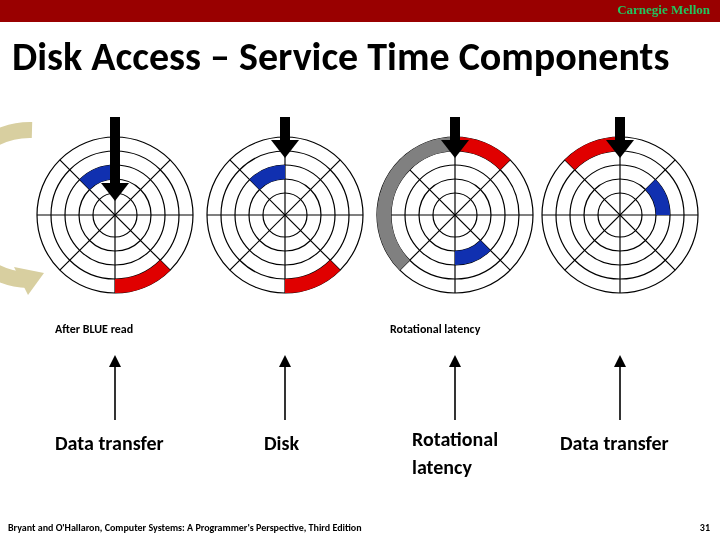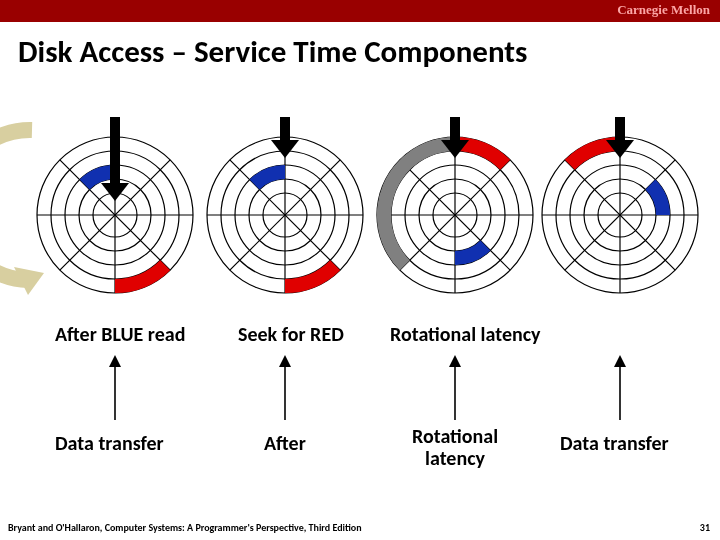--- a/index.html
+++ b/index.html
@@ -16,40 +16,40 @@
   .topbar {
     width: 100%;
     height: 22px;
     background: #990000;
     position: relative;
   }
   .topbar .brand {
     position: absolute;
     right: 10px;
     top: 2px;
-    color: #fca5a5;
+    color: #22c55e;
     font-weight: bold;
     font-size: 13px;
     font-family: "Times New Roman", serif;
   }
   .title {
-    margin: 10px 0 8px 18px;
-    font-size: 31px;
+    margin: 10px 0 8px 12px;
+    font-size: 40px;
     font-weight: bold;
   }
   .labels-row {
     position: absolute;
     top: 322px;
     left: 0;
     width: 720px;
     height: 30px;
   }
   .labels-row span {
     position: absolute;
-    font-size: 20px;
+    font-size: 12px;
     font-weight: bold;
     white-space: nowrap;
   }
   .bottom-row {
     position: absolute;
     top: 425px;
     left: 0;
     width: 720px;
     height: 50px;
   }
@@ -154,21 +154,20 @@
     <path d="M 0 -64 A 64 64 0 0 0 -45.2 -45.2 L -55.2 -55.2 A 78 78 0 0 1 0 -78 Z" fill="#e00000"></path>
 
     <path d="M 36 0 A 36 36 0 0 0 25.5 -25.5 L 35.4 -35.4 A 50 50 0 0 1 50 0 Z" fill="#1030b0"></path>
     <line x1="0" y1="-98" x2="0" y2="-68" stroke="#000" stroke-width="10"></line>
     <polygon points="0,-57 -14,-75 14,-75" fill="#000"></polygon>
   </g>
 </svg>
 
 <div class="labels-row">
   <span style="left:55px">After BLUE read</span>
-  <span style="left:238px">Seek for RED</span>
   <span style="left:390px">Rotational latency</span>
 </div>
 
 <svg class="uparrow" style="left:108px;top:355px" width="14" height="65">
   <line x1="7" y1="65" x2="7" y2="8" stroke="#000" stroke-width="1.6"></line>
   <polygon points="7,0 1,12 13,12" fill="#000"></polygon>
 </svg>
 <svg class="uparrow" style="left:278px;top:355px" width="14" height="65">
   <line x1="7" y1="65" x2="7" y2="8" stroke="#000" stroke-width="1.6"></line>
   <polygon points="7,0 1,12 13,12" fill="#000"></polygon>
@@ -177,20 +176,20 @@
   <line x1="7" y1="65" x2="7" y2="8" stroke="#000" stroke-width="1.6"></line>
   <polygon points="7,0 1,12 13,12" fill="#000"></polygon>
 </svg>
 <svg class="uparrow" style="left:613px;top:355px" width="14" height="65">
   <line x1="7" y1="65" x2="7" y2="8" stroke="#000" stroke-width="1.6"></line>
   <polygon points="7,0 1,12 13,12" fill="#000"></polygon>
 </svg>
 
 <div class="bottom-row">
   <span style="left:55px;top:6px">Data transfer</span>
-  <span style="left:264px;top:6px">After</span>
-  <span style="left:412px;top:0;line-height:22px;text-align:center;white-space:pre">Rotational
+  <span style="left:264px;top:6px">Disk</span>
+  <span style="left:412px;top:0;line-height:28px;text-align:left;white-space:pre">Rotational
 latency</span>
   <span style="left:560px;top:6px">Data transfer</span>
 </div>
 
 <div class="footer">Bryant and O'Hallaron, Computer Systems: A Programmer's Perspective, Third Edition</div>
 <div class="pagenum">31</div>
 
 </body></html>

